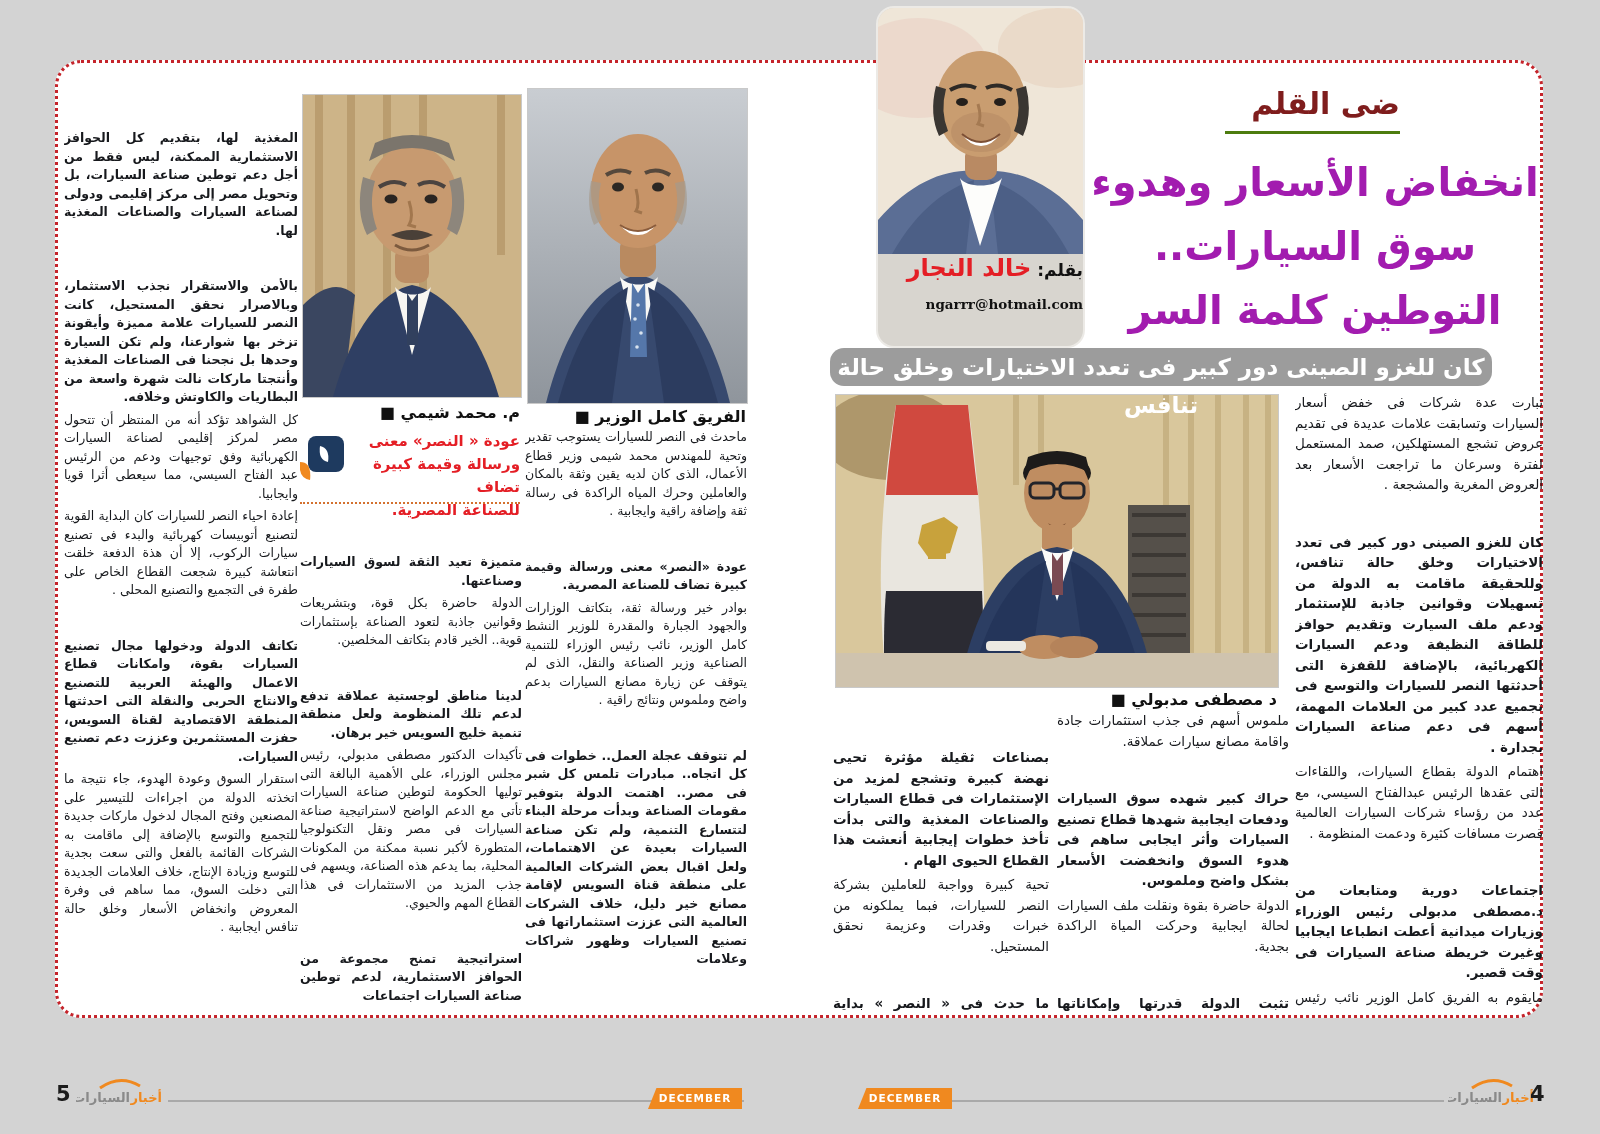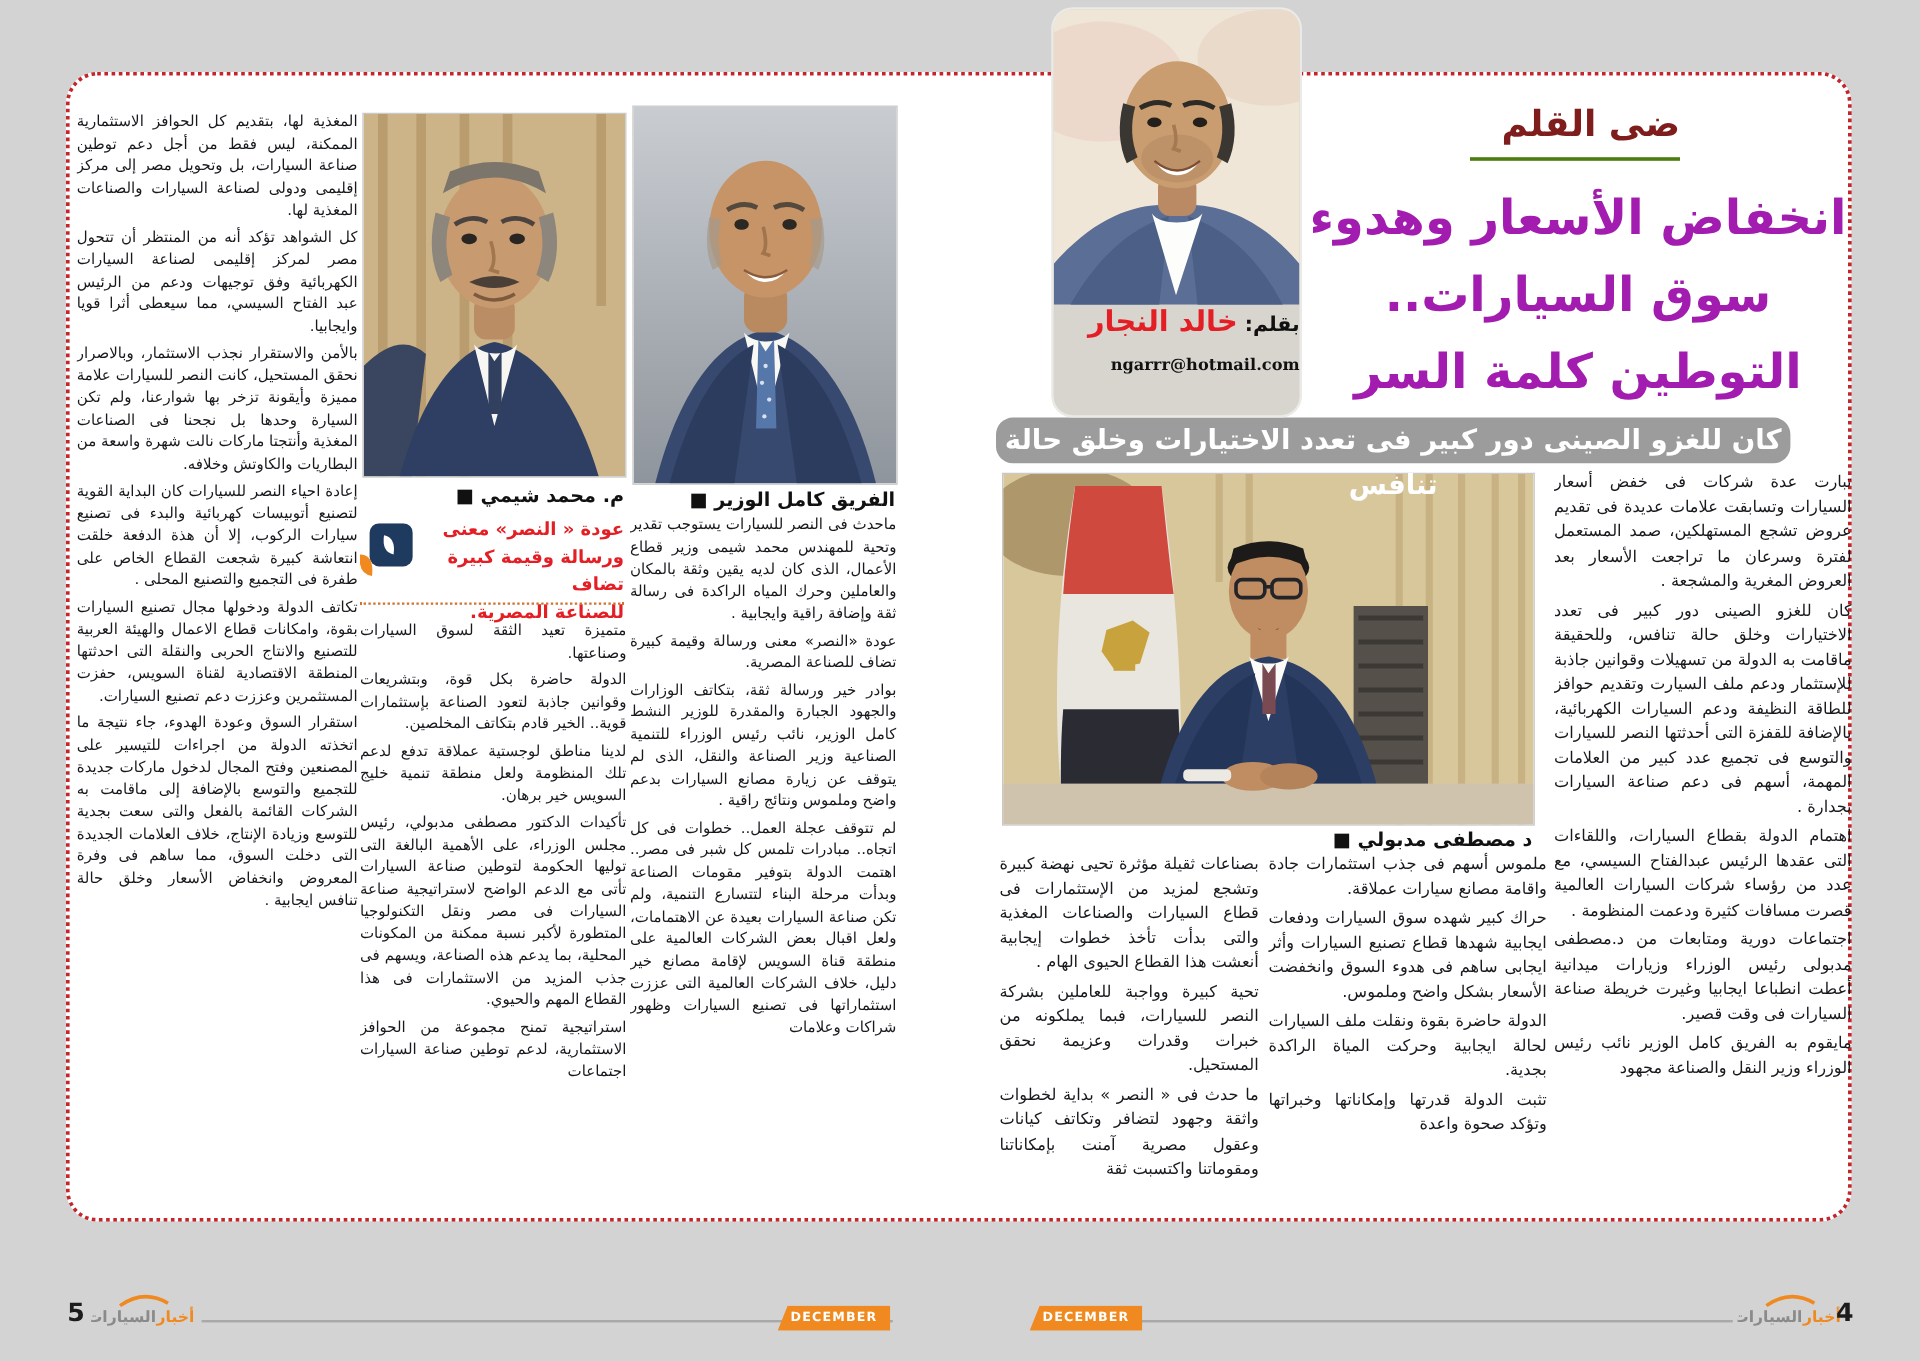--- a/index.html
+++ b/index.html
@@ -5,21 +5,21 @@
   html,body{margin:0;padding:0;background:#d3d3d3;}
   .canvas{position:relative;width:1600px;height:1134px;background:#d3d3d3;overflow:hidden;
           font-family:"DejaVu Sans","Liberation Sans",sans-serif;color:#17191d;}
   .spread{position:absolute;left:55px;top:60px;width:1488px;height:958px;background:#fff;
           border:3px dotted #c5242b;border-radius:26px;box-sizing:border-box;}
   
   .col{position:absolute;overflow:hidden;text-align:justify;}
   .p5col{font-size:12.5px;line-height:18.5px;}
   .p4col{font-size:13.5px;line-height:20.5px;}
   .col p.para{margin:0 0 4px;}
-  .col p.para.b{font-weight:400;}
+  .col p.para.b{font-weight:700;margin-top:37px;}
   
   .photo{position:absolute;overflow:hidden;border:1px solid #c9c9c9;background:#eee;}
   .photo svg{display:block;}
   .caption{position:absolute;font-size:16px;font-weight:700;color:#111;direction:ltr;text-align:right;}
   
   .section-label{position:absolute;left:1225px;top:86px;width:175px;
        font-size:30px;font-weight:700;color:#7f1d1d;padding-bottom:10px;border-bottom:3px solid #4d7c0f;}
   .headline{position:absolute;left:1090px;top:150px;width:450px;text-align:center;
        color:#a21caf;font-weight:700;font-size:40px;line-height:64px;}
   .banner{position:absolute;left:830px;top:348px;width:662px;height:38px;background:#9c9c9c;
@@ -160,22 +160,22 @@
       <p class="para b">تثبت الدولة قدرتها وإمكاناتها وخبراتها وتؤكد صحوة واعدة</p>
     </div>
   <div class="col p4col" style="left:833px;top:710px;width:216px;height:302px;">
       <p class="para b">بصناعات ثقيلة مؤثرة تحيى نهضة كبيرة وتشجع لمزيد من الإستثمارات فى قطاع السيارات والصناعات المغذية والتى بدأت تأخذ خطوات إيجابية أنعشت هذا القطاع الحيوى الهام .</p>
       <p class="para">تحية كبيرة وواجبة للعاملين بشركة النصر للسيارات، فبما يملكونه من خبرات وقدرات وعزيمة نحقق المستحيل.</p>
       <p class="para b">ما حدث فى « النصر » بداية لخطوات واثقة وجهود لتضافر وتكاتف كيانات وعقول مصرية آمنت بإمكاناتنا ومقوماتنا واكتسبت ثقة</p>
     </div>
 
   <div class="col p5col" style="left:64px;top:92px;width:234px;height:918px;">
       <p class="para b">المغذية لها، بتقديم كل الحوافز الاستثمارية الممكنة، ليس فقط من أجل دعم توطين صناعة السيارات، بل وتحويل مصر إلى مركز إقليمى ودولى لصناعة السيارات والصناعات المغذية لها.</p>
+      <p class="para b">بالأمن والاستقرار نجذب الاستثمار، وبالاصرار نحقق المستحيل، كانت النصر للسيارات علامة مميزة وأيقونة تزخر بها شوارعنا، ولم تكن السيارة وحدها بل نجحنا فى الصناعات المغذية وأنتجتا ماركات نالت شهرة واسعة من البطاريات والكاوتش وخلافه.</p>
       <p class="para">كل الشواهد تؤكد أنه من المنتظر أن تتحول مصر لمركز إقليمى لصناعة السيارات الكهربائية وفق توجيهات ودعم من الرئيس عبد الفتاح السيسي، مما سيعطى أثرا قويا وايجابيا.</p>
-      <p class="para b">بالأمن والاستقرار نجذب الاستثمار، وبالاصرار نحقق المستحيل، كانت النصر للسيارات علامة مميزة وأيقونة تزخر بها شوارعنا، ولم تكن السيارة وحدها بل نجحنا فى الصناعات المغذية وأنتجتا ماركات نالت شهرة واسعة من البطاريات والكاوتش وخلافه.</p>
       <p class="para">إعادة احياء النصر للسيارات كان البداية القوية لتصنيع أتوبيسات كهربائية والبدء فى تصنيع سيارات الركوب، إلا أن هذة الدفعة خلقت انتعاشة كبيرة شجعت القطاع الخاص على طفرة فى التجميع والتصنيع المحلى .</p>
       <p class="para b">تكاتف الدولة ودخولها مجال تصنيع السيارات بقوة، وامكانات قطاع الاعمال والهيئة العربية للتصنيع والانتاج الحربى والنقلة التى احدثتها المنطقة الاقتصادية لقناة السويس، حفزت المستثمرين وعززت دعم تصنيع السيارات.</p>
       <p class="para">استقرار السوق وعودة الهدوء، جاء نتيجة ما اتخذته الدولة من اجراءات للتيسير على المصنعين وفتح المجال لدخول ماركات جديدة للتجميع والتوسع بالإضافة إلى ماقامت به الشركات القائمة بالفعل والتى سعت بجدية للتوسع وزيادة الإنتاج، خلاف العلامات الجديدة التى دخلت السوق، مما ساهم فى وفرة المعروض وانخفاض الأسعار وخلق حالة تنافس ايجابية .</p>
     </div>
 
   <div class="photo" style="left:302px;top:94px;width:218px;height:302px;">
     <svg width="218" height="302" viewBox="0 0 218 302">
       <rect width="218" height="302" fill="#cdb488"></rect>
       <g stroke="#b89b6d" stroke-width="8" opacity="0.9">
         <path d="M16,0 V302"></path>

